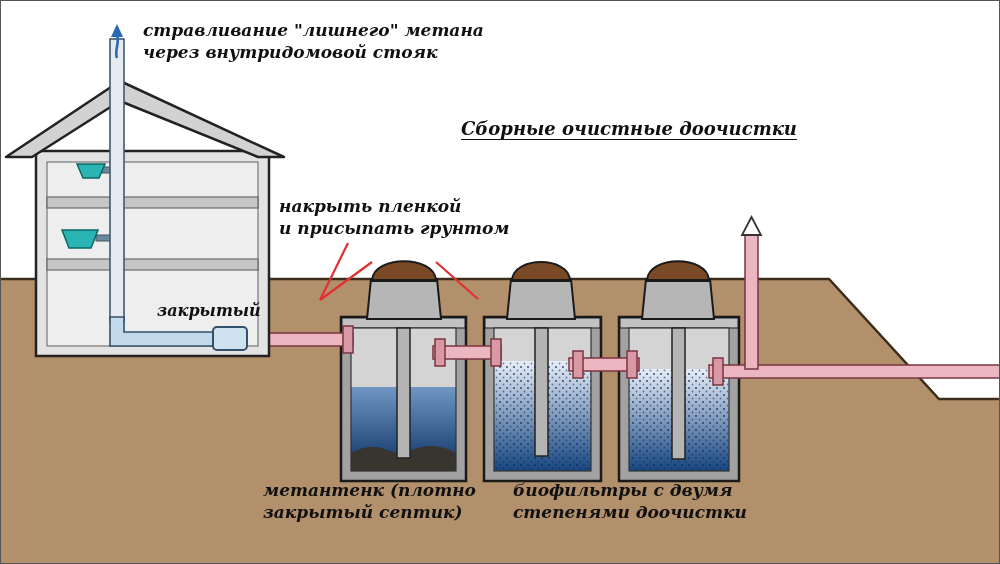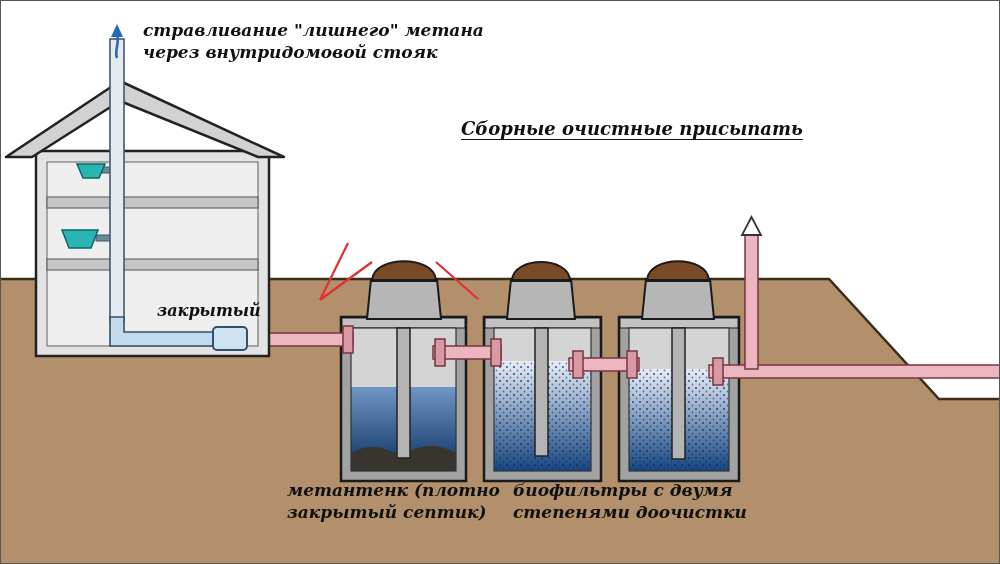--- a/index.html
+++ b/index.html
@@ -138,20 +138,22 @@
 
       <path d="M116,57 C113,49 119,43 116,33" stroke="#2a68b4" stroke-width="2.6" fill="none"></path>
       <polygon points="116,23 110,36 122,36" fill="#2a68b4"></polygon>
 
       <rect x="212" y="326" width="34" height="23" rx="4" fill="#cfe2f0" stroke="#33506a" stroke-width="2"></rect>
     </g>
   </svg>
 
   <div class="label" style="left:142px;top:18px;">стравливание "лишнего" метана
 через внутридомовой стояк</div>
-  <div class="label title" style="left:460px;top:116px;">Сборные очистные присыпать</div>
+  <div class="label title" style="left:460px;top:116px;">Сборные очистные доочистки</div>
+  <div class="label" style="left:278px;top:194px;">накрыть пленкой
+и присыпать грунтом</div>
   <div class="label small" style="left:156px;top:299px;">закрытый</div>
-  <div class="label" style="left:262px;top:478px;margin-left:24px;">метантенк (плотно
+  <div class="label" style="left:262px;top:478px;">метантенк (плотно
 закрытый септик)</div>
   <div class="label" style="left:512px;top:478px;">биофильтры с двумя
 степенями доочистки</div>
 
 </div>
 
 </body></html>

